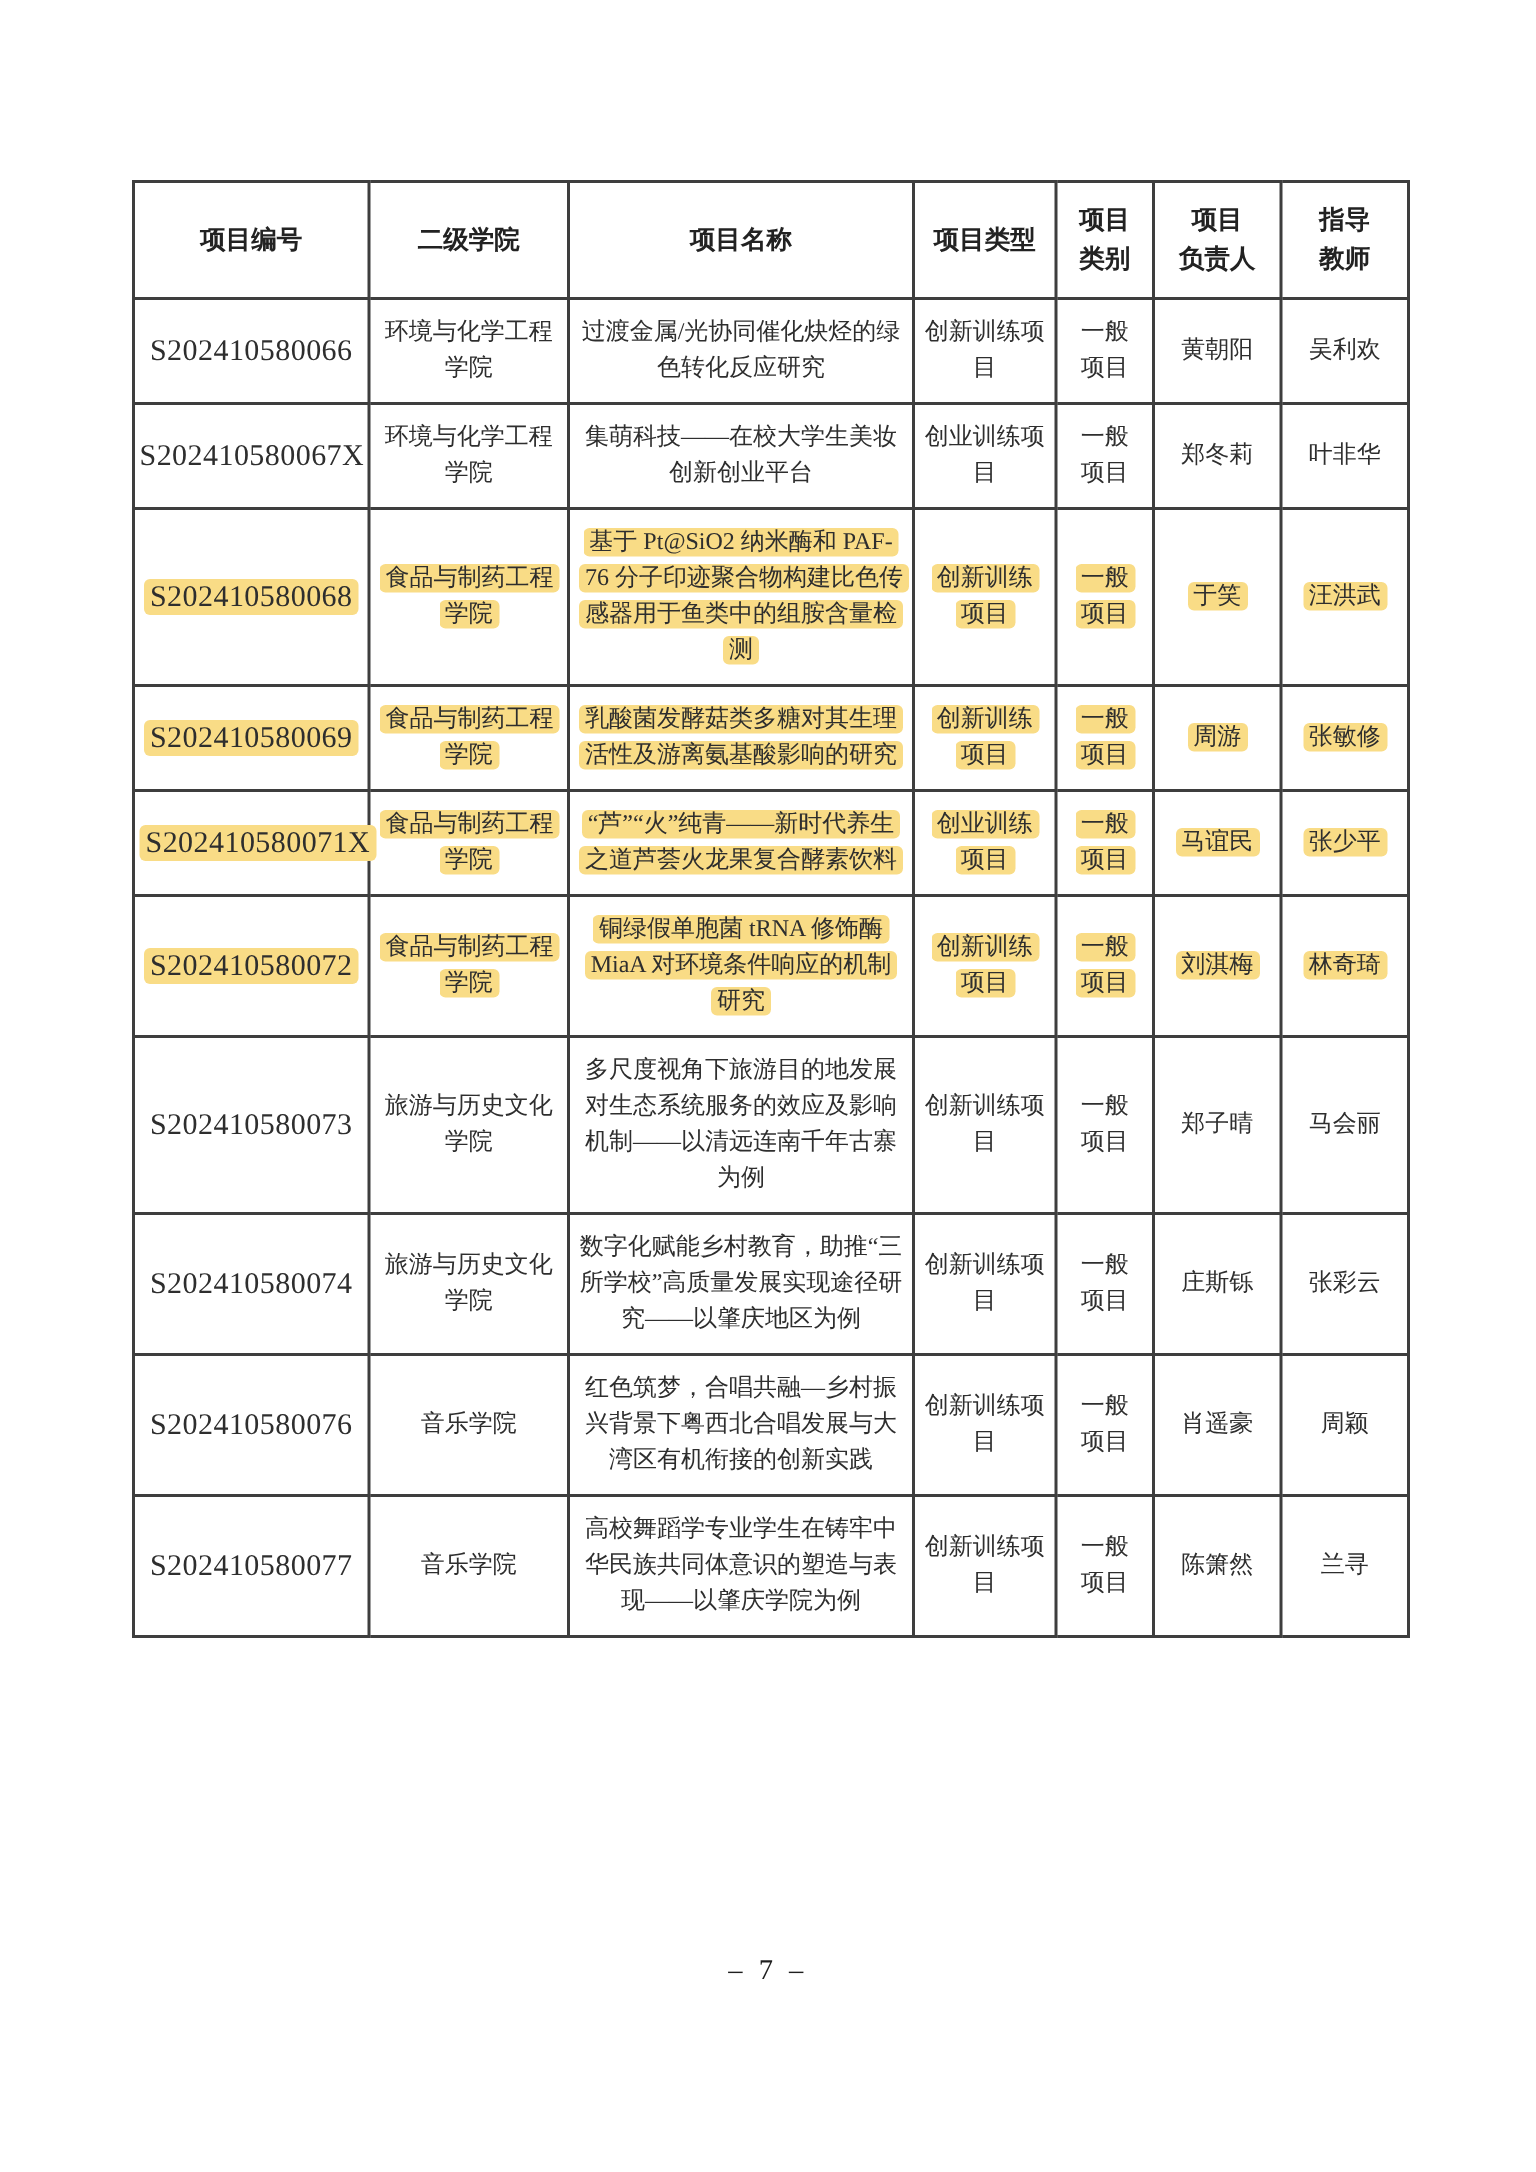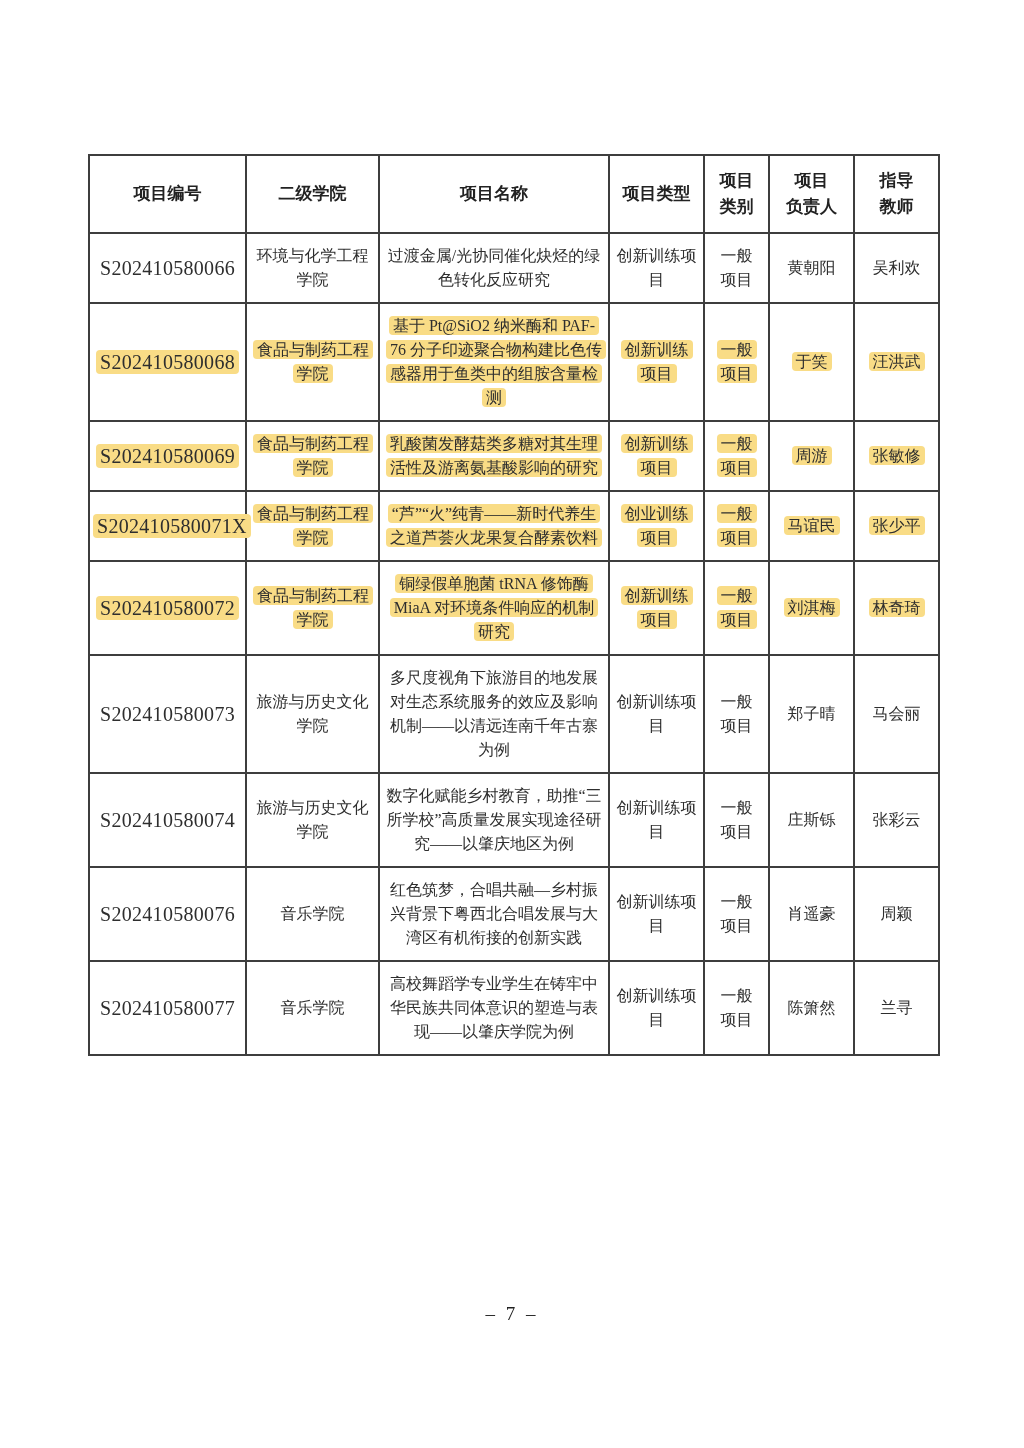--- a/index.html
+++ b/index.html
@@ -12,21 +12,20 @@
     overflow: hidden;
   }
   .page { position: absolute; inset: 0; background: #ffffff; }
 
   table.projects {
     position: absolute;
     left: 88px; top: 120px;
     width: 850px;
     border-collapse: collapse;
     table-layout: fixed;
-    margin-top: 34px;
   }
   col.c1 { width: 157px; }
   col.c2 { width: 133px; }
   col.c3 { width: 230px; }
   col.c4 { width: 95px; }
   col.c5 { width: 65px; }
   col.c6 { width: 85px; }
   col.c7 { width: 85px; }
 
   th, td {
@@ -103,20 +102,29 @@
     <tbody id="rows-body">
         <tr>
     <td class="c-id"><span class="t">S202410580066</span></td>
     <td class="c-college"><span class="t">环境与化学工程学院</span></td>
     <td class="c-name"><span class="t">过渡金属/光协同催化炔烃的绿色转化反应研究</span></td>
     <td class="c-type"><span class="t">创新训练项目</span></td>
     <td class="c-cat"><span class="t">一般项目</span></td>
     <td class="c-leader"><span class="t">黄朝阳</span></td>
     <td class="c-advisor"><span class="t">吴利欢</span></td>
   </tr>
+        <tr>
+    <td class="c-id"><span class="t">S202410580067X</span></td>
+    <td class="c-college"><span class="t">环境与化学工程学院</span></td>
+    <td class="c-name"><span class="t">集萌科技——在校大学生美妆创新创业平台</span></td>
+    <td class="c-type"><span class="t">创业训练项目</span></td>
+    <td class="c-cat"><span class="t">一般项目</span></td>
+    <td class="c-leader"><span class="t">郑冬莉</span></td>
+    <td class="c-advisor"><span class="t">叶非华</span></td>
+  </tr>
         <tr class="hl-row">
     <td class="c-id"><span class="t">S202410580068</span></td>
     <td class="c-college"><span class="t">食品与制药工程学院</span></td>
     <td class="c-name"><span class="t">基于 Pt@SiO2 纳米酶和 PAF-76 分子印迹聚合物构建比色传感器用于鱼类中的组胺含量检测</span></td>
     <td class="c-type"><span class="t">创新训练项目</span></td>
     <td class="c-cat"><span class="t">一般项目</span></td>
     <td class="c-leader"><span class="t">于笑</span></td>
     <td class="c-advisor"><span class="t">汪洪武</span></td>
   </tr>
         <tr class="hl-row">

